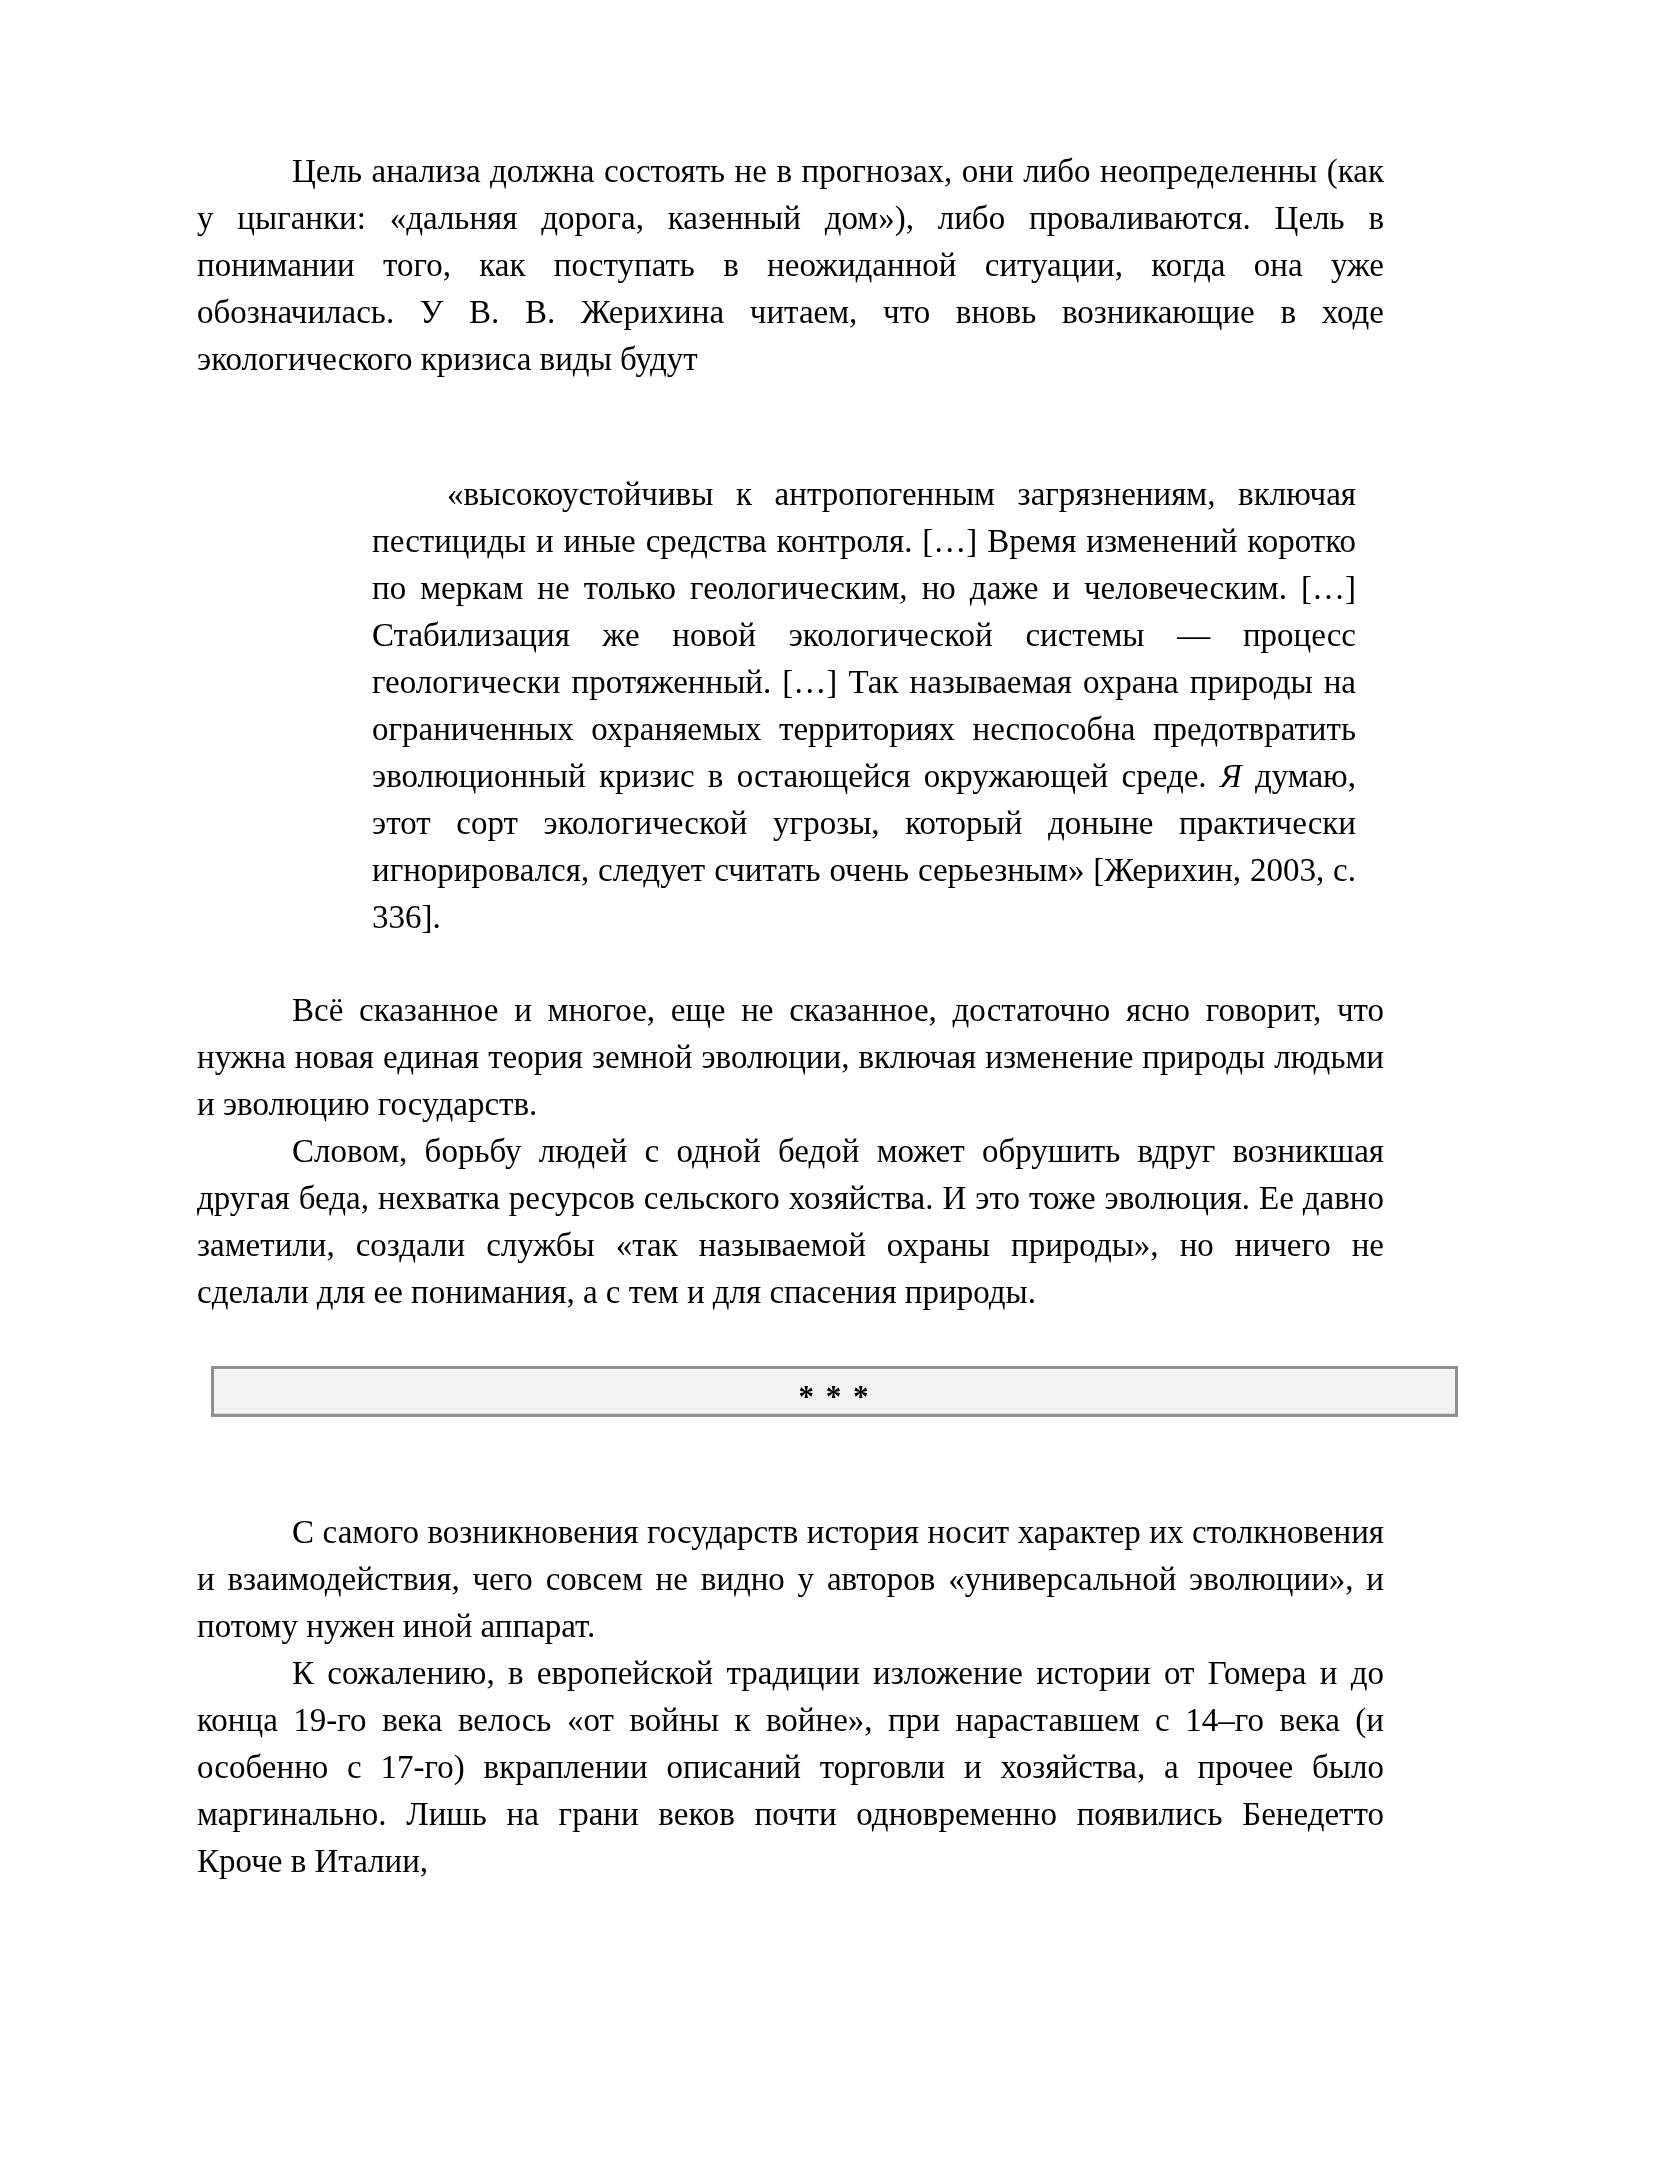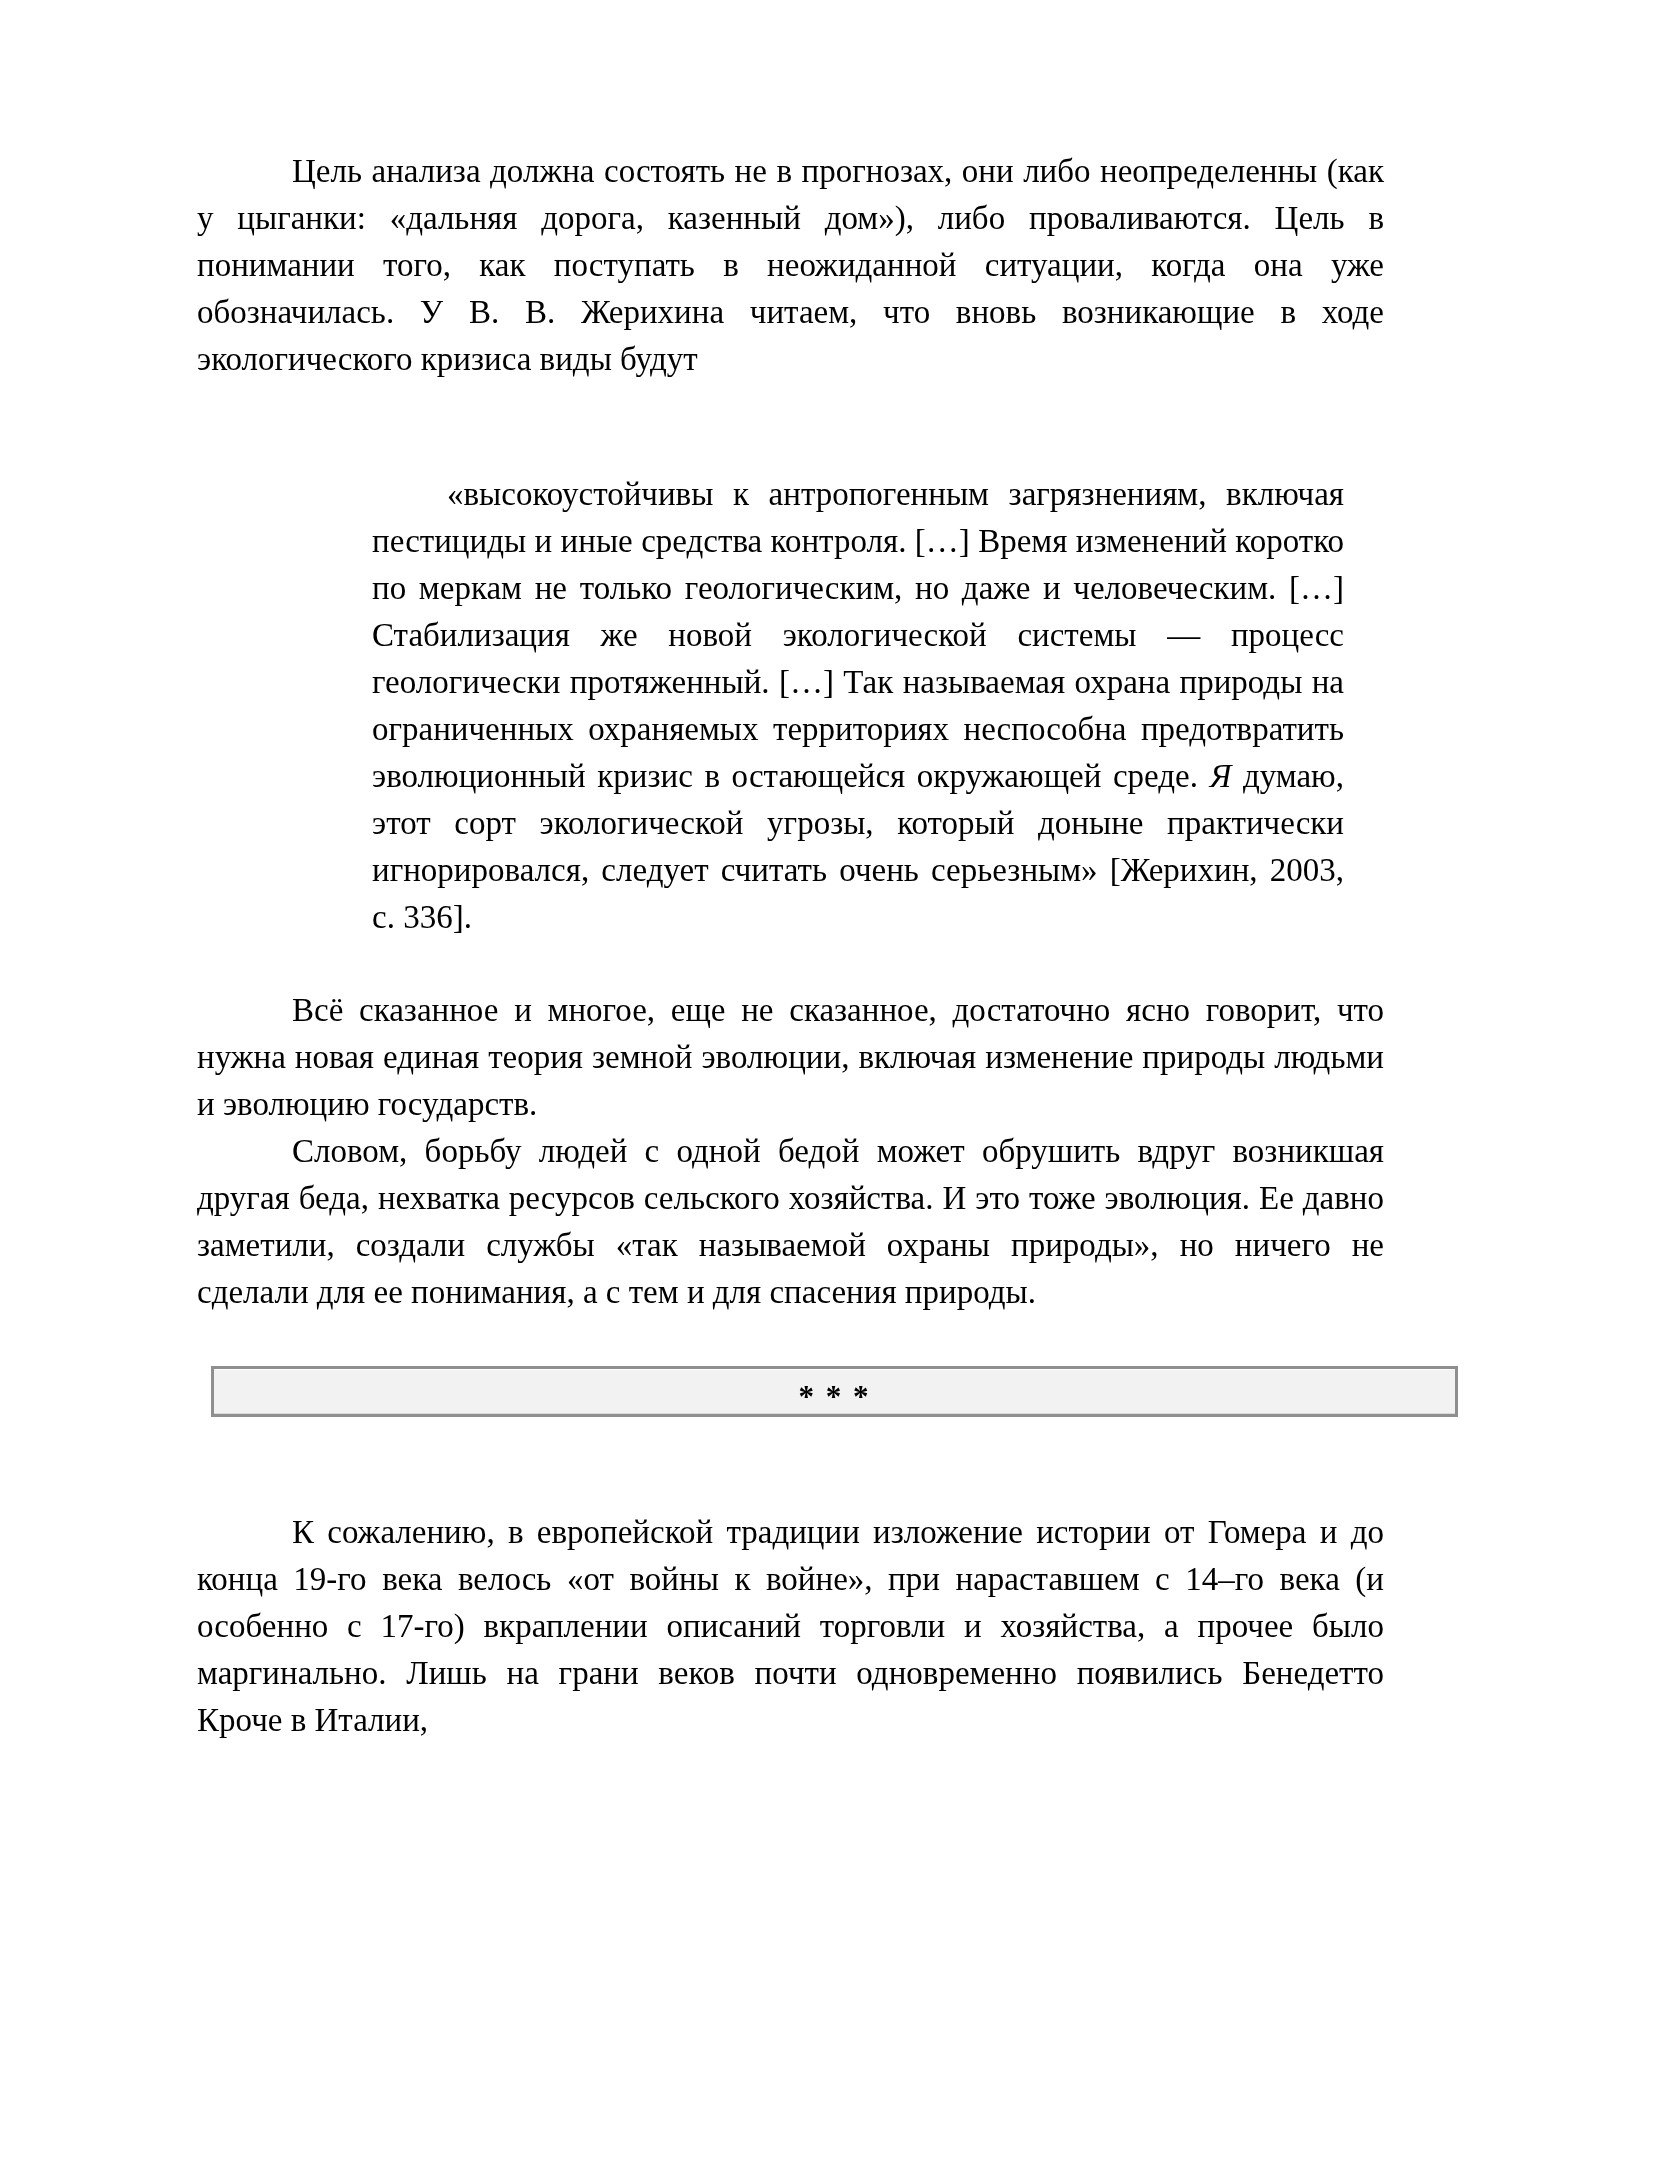--- a/index.html
+++ b/index.html
@@ -20,21 +20,21 @@
     padding: 148px 212px 0 197px;
     overflow: hidden;
   }
   p.body-par {
     margin: 0;
     text-align: justify;
     text-align-last: left;
     text-indent: 95px;
   }
   blockquote.quote {
-    margin: 88px 40px 46px 175px;
+    margin: 88px 28px 46px 175px;
     padding: 0;
     text-align: justify;
     text-align-last: left;
     text-indent: 75px;
     font-family: Liberation Serif, serif;
   }
   blockquote.quote .em {
     font-style: italic;
   }
   .separator-box {
@@ -69,16 +69,17 @@
   </blockquote>
 
   <p class="body-par">Всё сказанное и многое, еще не сказанное, достаточно ясно говорит, что нужна новая единая теория земной эволюции, включая изменение природы людьми и эволюцию государств.</p>
 
   <p class="body-par">Словом, борьбу людей с одной бедой может обрушить вдруг возникшая другая беда, нехватка ресурсов сельского хозяйства. И это тоже эволюция. Ее давно заметили, создали службы «так называемой охраны природы», но ничего не сделали для ее понимания, а с тем и для спасения природы.</p>
 
   <div class="separator-box">
     <span class="stars">* * *</span>
   </div>
 
+  <p class="body-par">С самого возникновения государств история носит характер их столкновения и взаимодействия, чего совсем не видно у авторов «универсальной эволюции», и потому нужен иной аппарат.</p>
 
   <p class="body-par">К сожалению, в европейской традиции изложение истории от Гомера и до конца 19-го века велось «от войны к войне», при нараставшем с 14–го века (и особенно с 17-го) вкраплении описаний торговли и хозяйства, а прочее было маргинально. Лишь на грани веков почти одновременно появились Бенедетто Кроче в Италии,</p>
 
 </div>
 
 </body></html>

